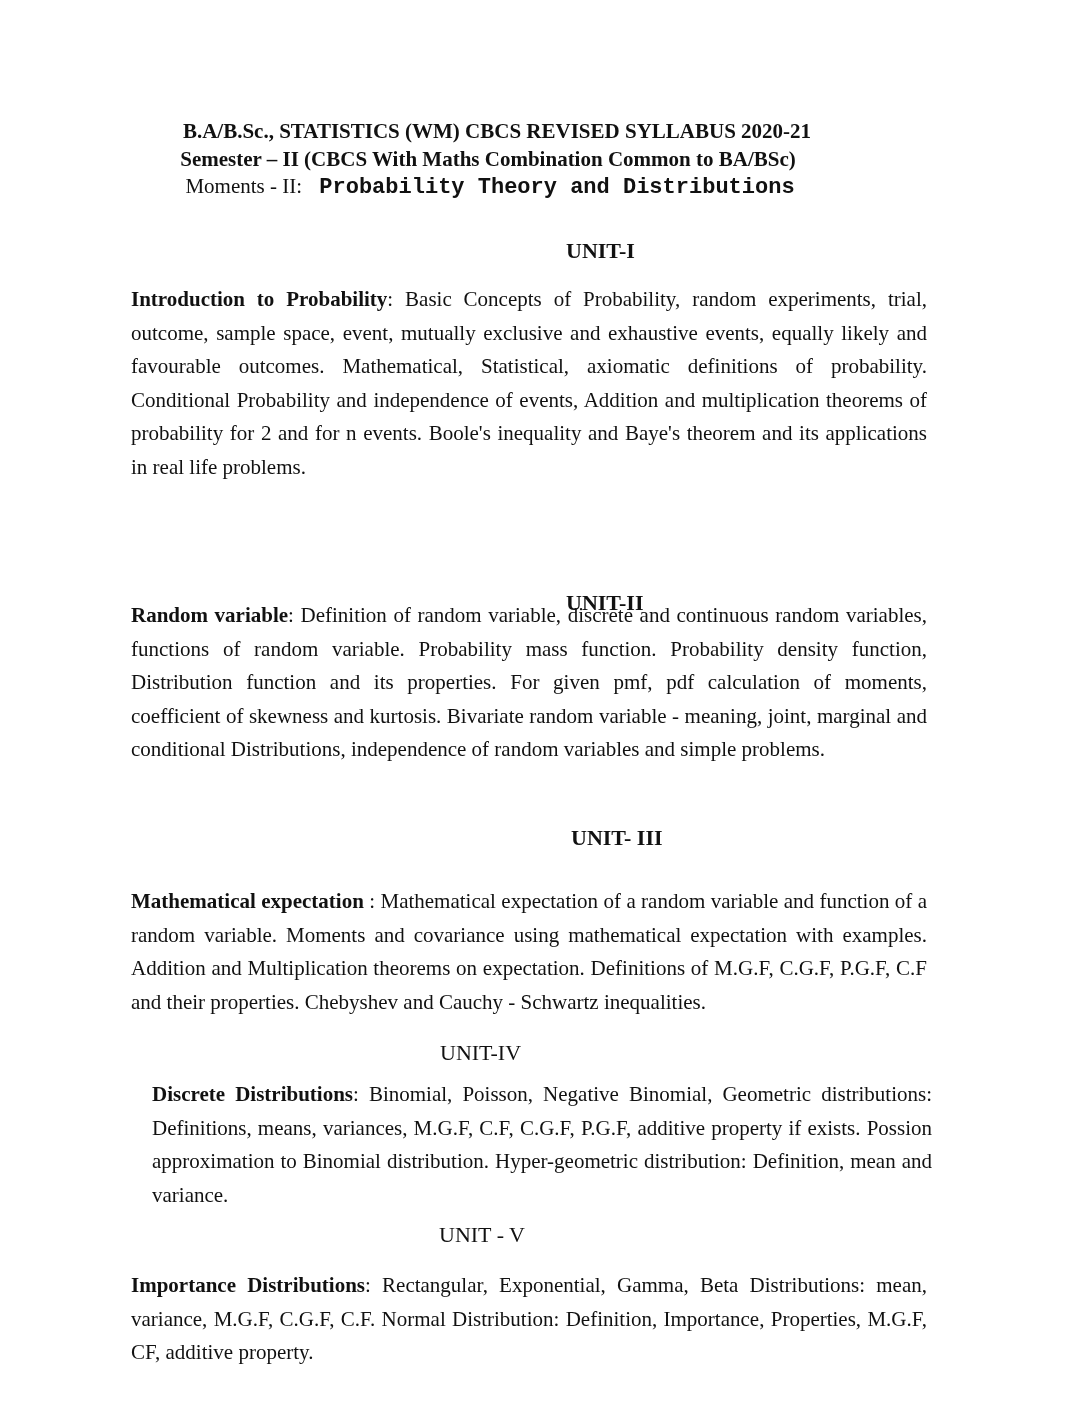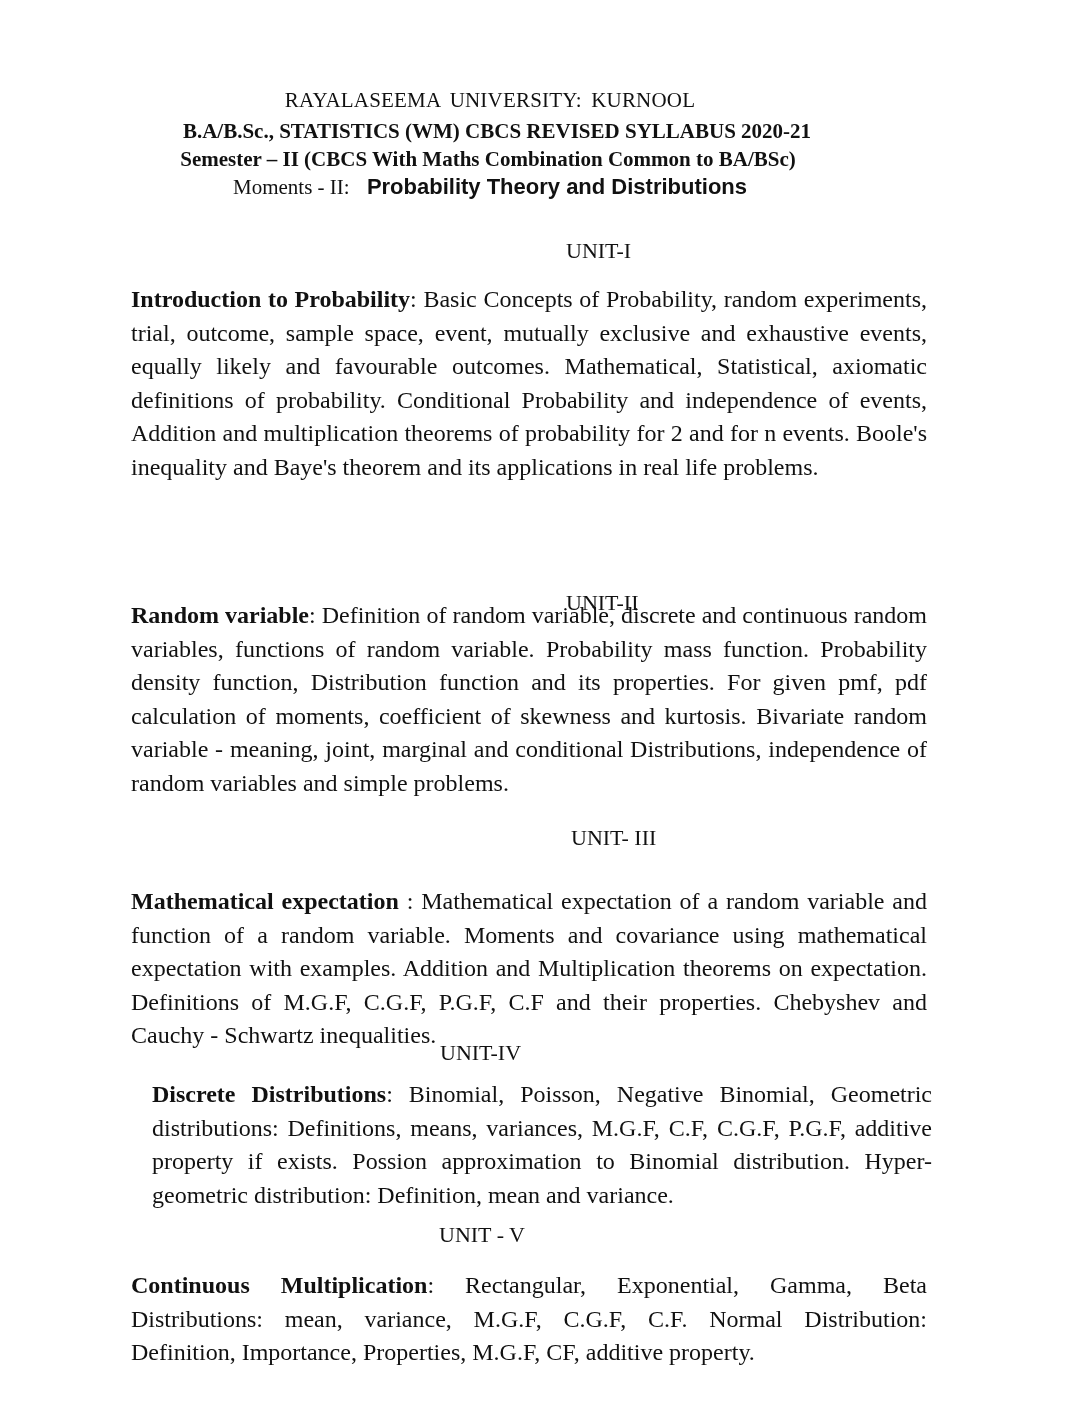--- a/index.html
+++ b/index.html
@@ -44,52 +44,51 @@
       top: 147px;
       font-size: 21px;
       font-weight: bold;
       left: -2px;
     }
     .hdr4 {
       top: 174px;
       font-size: 21px;
     }
     .hdr4 .course-title {
-      font-family: Liberation Sans, sans-serif;
+      font-family: Liberation Mono, monospace;
       font-weight: bold;
       font-size: 22px;
       margin-left: 12px;
     }
     .unit-heading {
       position: absolute;
       font-size: 22px;
       white-space: nowrap;
     }
-    .unit-heading.bold { font-weight: normal; }
+    .unit-heading.bold { font-weight: bold; }
     .para {
       position: absolute;
       left: 131px;
       width: 796px;
-      font-size: 24px;
+      font-size: 21px;
       line-height: 33.5px;
       text-align: justify;
       text-align-last: left;
     }
     .para .lead { font-weight: bold; }
     .para.u4 {
       left: 152px;
       width: 780px;
     }
   </style>
 </head>
 <body>
 
 <div class="page">
 
-  <div class="hdr hdr1">RAYALASEEMA  UNIVERSITY: KURNOOL</div>
   <div class="hdr hdr2">B.A/B.Sc., STATISTICS (WM) CBCS REVISED SYLLABUS 2020-21</div>
   <div class="hdr hdr3">Semester – II (CBCS With Maths Combination Common to BA/BSc)</div>
   <div class="hdr hdr4">
     <span>Moments - II: </span><span class="course-title">Probability Theory and Distributions</span>
   </div>
 
   <div class="unit-heading bold" style="left:566px; top:238px;">UNIT-I</div>
   <div class="para" style="top:283px;">
     <span class="lead">Introduction to Probability</span><span>: Basic Concepts of Probability, random experiments, trial, outcome, sample space, event, mutually exclusive and exhaustive events, equally likely and favourable outcomes. Mathematical, Statistical, axiomatic definitions of probability. Conditional Probability and independence of events, Addition and multiplication theorems of probability for 2 and for n events. Boole's inequality and Baye's theorem and its applications in real life problems.</span>
   </div>
@@ -104,16 +103,16 @@
     <span class="lead">Mathematical expectation</span><span> : Mathematical expectation of a random variable and function of a random variable. Moments and covariance using mathematical expectation with examples. Addition and Multiplication theorems on expectation. Definitions of M.G.F, C.G.F, P.G.F, C.F and their properties. Chebyshev and Cauchy - Schwartz inequalities.</span>
   </div>
 
   <div class="unit-heading" style="left:440px; top:1040px;">UNIT-IV</div>
   <div class="para u4" style="top:1078px;">
     <span class="lead">Discrete Distributions</span><span>: Binomial, Poisson, Negative Binomial, Geometric distributions: Definitions, means, variances, M.G.F, C.F, C.G.F, P.G.F, additive property if exists. Possion approximation to Binomial distribution. Hyper-geometric distribution: Definition, mean and variance.</span>
   </div>
 
   <div class="unit-heading" style="left:439px; top:1222px;">UNIT - V</div>
   <div class="para" style="top:1269px;">
-    <span class="lead">Continuous Multiplication</span><span>: Rectangular, Exponential, Gamma, Beta Distributions: mean, variance, M.G.F, C.G.F, C.F. Normal Distribution: Definition, Importance, Properties, M.G.F, CF, additive property.</span>
+    <span class="lead">Importance Distributions</span><span>: Rectangular, Exponential, Gamma, Beta Distributions: mean, variance, M.G.F, C.G.F, C.F. Normal Distribution: Definition, Importance, Properties, M.G.F, CF, additive property.</span>
   </div>
 
 </div>
 
 </body></html>

